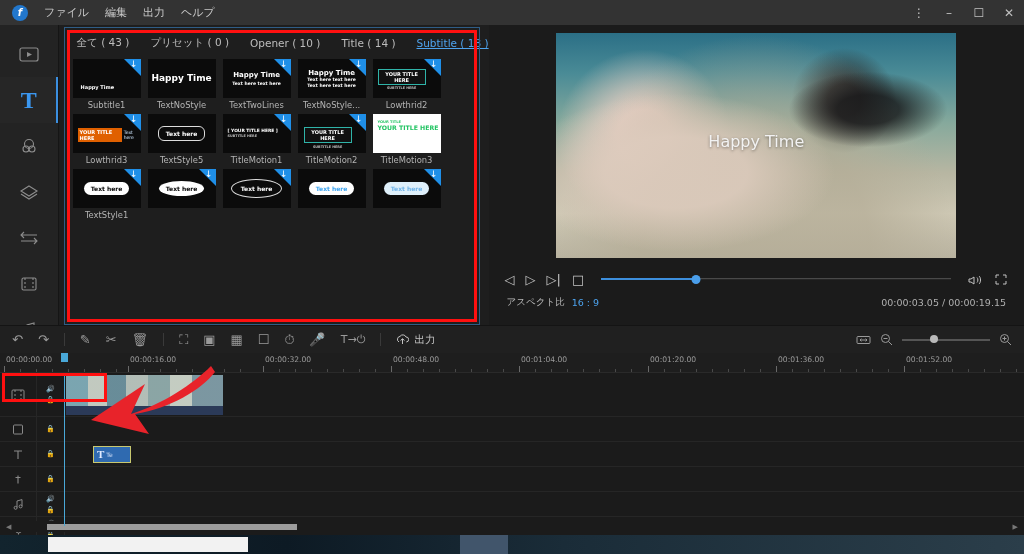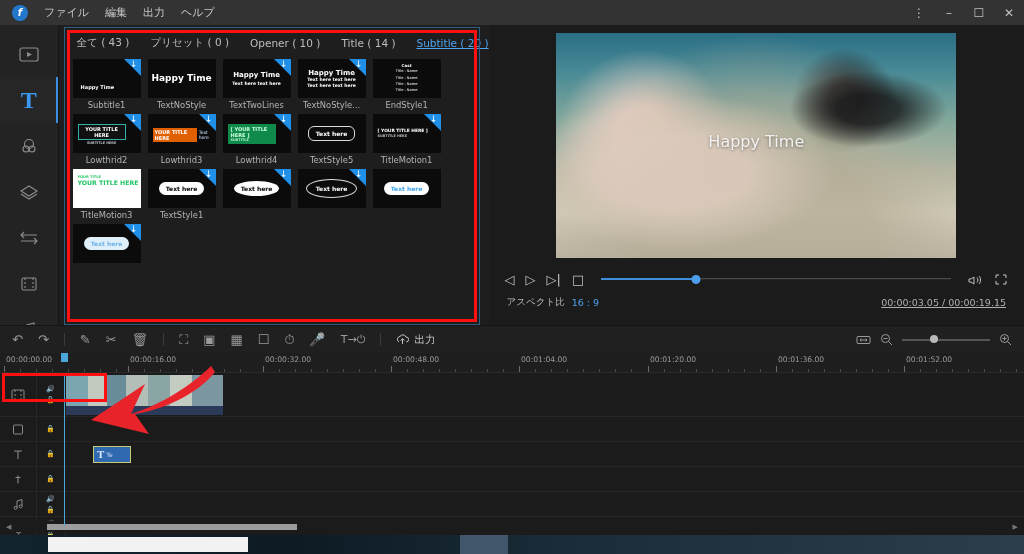--- a/index.html
+++ b/index.html
@@ -159,21 +159,21 @@
   #seek .fill{ position:absolute; left:0; height:2px; width:27%; background:#3d8fdd;}
   #seek .knob{
     position:absolute; left:27%; width:9px; height:9px; border-radius:50%;
     background:#4a9eea; transform:translateX(-50%);
   }
   #pmeta{
     display:flex; align-items:center; padding:0 8px; height:20px;
     font-size:9.5px; color:#b9b9b9;
   }
   #ratio-val{ color:#4da3ee; margin-left:7px; }
-  #times{ margin-left:auto; color:#b0b0b0; font-size:9.5px;text-decoration:underline;}
+  #times{ margin-left:auto; color:#b0b0b0; font-size:9.5px;}
 
   
   #toolbar{
     height:28px; background:#202020; border-top:1px solid #141414;
     display:flex; align-items:center; padding:0 12px; gap:15px;
     position:relative;
   }
   .tb{ color:#9a9a9a; font-size:13px; line-height:1; }
   .sep{ width:1px; height:13px; background:#3a3a3a; }
   #tb-export{ display:flex; align-items:center; gap:5px; font-size:10.5px; color:#c3c3c3;}
@@ -324,21 +324,21 @@
 
   <div id="browser">
     <div id="bluebox-lib"></div>
     <div id="redbox-lib"></div>
 
     <div id="tabs">
       <div class="tab">全て ( 43 )</div>
       <div class="tab">プリセット ( 0 )</div>
       <div class="tab">Opener ( 10 )</div>
       <div class="tab">Title ( 14 )</div>
-      <div class="tab active">Subtitle ( 20 )</div>
+      <div class="tab active">Subtitle ( 18 )</div>
     </div>
 
     <div id="grid-wrap">
       <div id="grid">
 
         <div class="cell">
           <div class="thumb">
             <div class="t-txt" style="position:absolute;left:8px;bottom:8px;font-size:5px;">Happy Time</div>
             <div class="dl"></div>
           </div>
@@ -367,76 +367,64 @@
               <div class="t-txt" style="font-size:4.5px">Text here text here</div>
               <div class="t-txt" style="font-size:4.5px">Text here text here</div>
             </div>
             <div class="dl"></div>
           </div>
           <div class="cap">TextNoStyle...</div>
         </div>
 
         <div class="cell">
           <div class="thumb">
-            <div style="text-align:center">
-              <div class="t-txt" style="font-size:4px;font-weight:bold">Cast</div>
-              <div class="t-list">Title : Name</div>
-              <div class="t-list">Title : Name</div>
-              <div class="t-list">Title : Name</div>
-              <div class="t-list">Title : Name</div>
-            </div>
-          </div>
-          <div class="cap">EndStyle1</div>
-        </div>
-        <div class="cell">
-          <div class="thumb">
             <div style="position:absolute;left:5px;bottom:8px">
               <div class="t-bar">YOUR TITLE HERE</div>
               <div class="t-txt" style="font-size:3.4px;opacity:.7;margin-top:1px">SUBTITLE HERE</div>
             </div>
             <div class="dl"></div>
           </div>
           <div class="cap">Lowthrid2</div>
         </div>
         <div class="cell">
           <div class="thumb">
             <div class="t-low3" style="position:absolute;left:5px;bottom:11px">
               <b>YOUR TITLE HERE</b>
               <i>Text here</i>
             </div>
             <div class="dl"></div>
           </div>
           <div class="cap">Lowthrid3</div>
         </div>
-        <div class="cell">
-          <div class="thumb">
-            <div class="t-bar2" style="position:absolute;left:5px;bottom:9px">
-              <div>[ YOUR TITLE HERE ]</div>
-              <div style="font-size:3.4px;opacity:.85">SUBTITLE</div>
-            </div>
-            <div class="dl"></div>
-          </div>
-          <div class="cap">Lowthrid4</div>
-        </div>
 
         <div class="cell">
           <div class="thumb">
             <div class="bub outline">Text here</div>
           </div>
           <div class="cap">TextStyle5</div>
         </div>
         <div class="cell">
           <div class="thumb">
             <div style="position:absolute;left:5px;top:14px">
               <div class="t-txt" style="font-size:4.4px;text-align:left">[ YOUR TITLE HERE ]</div>
               <div class="t-txt" style="font-size:3.4px;text-align:left;opacity:.7">SUBTITLE HERE</div>
             </div>
             <div class="dl"></div>
           </div>
           <div class="cap">TitleMotion1</div>
+        </div>
+        <div class="cell">
+          <div class="thumb">
+            <div style="position:absolute;left:6px;top:13px">
+              <div class="t-bar">YOUR TITLE HERE</div>
+              <div class="t-txt" style="font-size:3.4px;opacity:.7;margin-top:2px">SUBTITLE HERE</div>
+            </div>
+            <div class="dl"></div>
+          </div>
+          <div class="cap">TitleMotion2</div>
         </div>
         <div class="cell">
           <div class="thumb white">
             <div style="position:absolute;left:5px;top:6px">
               <div class="t-green" style="font-size:3.6px">YOUR TITLE</div>
               <div class="t-green">YOUR TITLE HERE</div>
             </div>
           </div>
           <div class="cap">TitleMotion3</div>
         </div>

